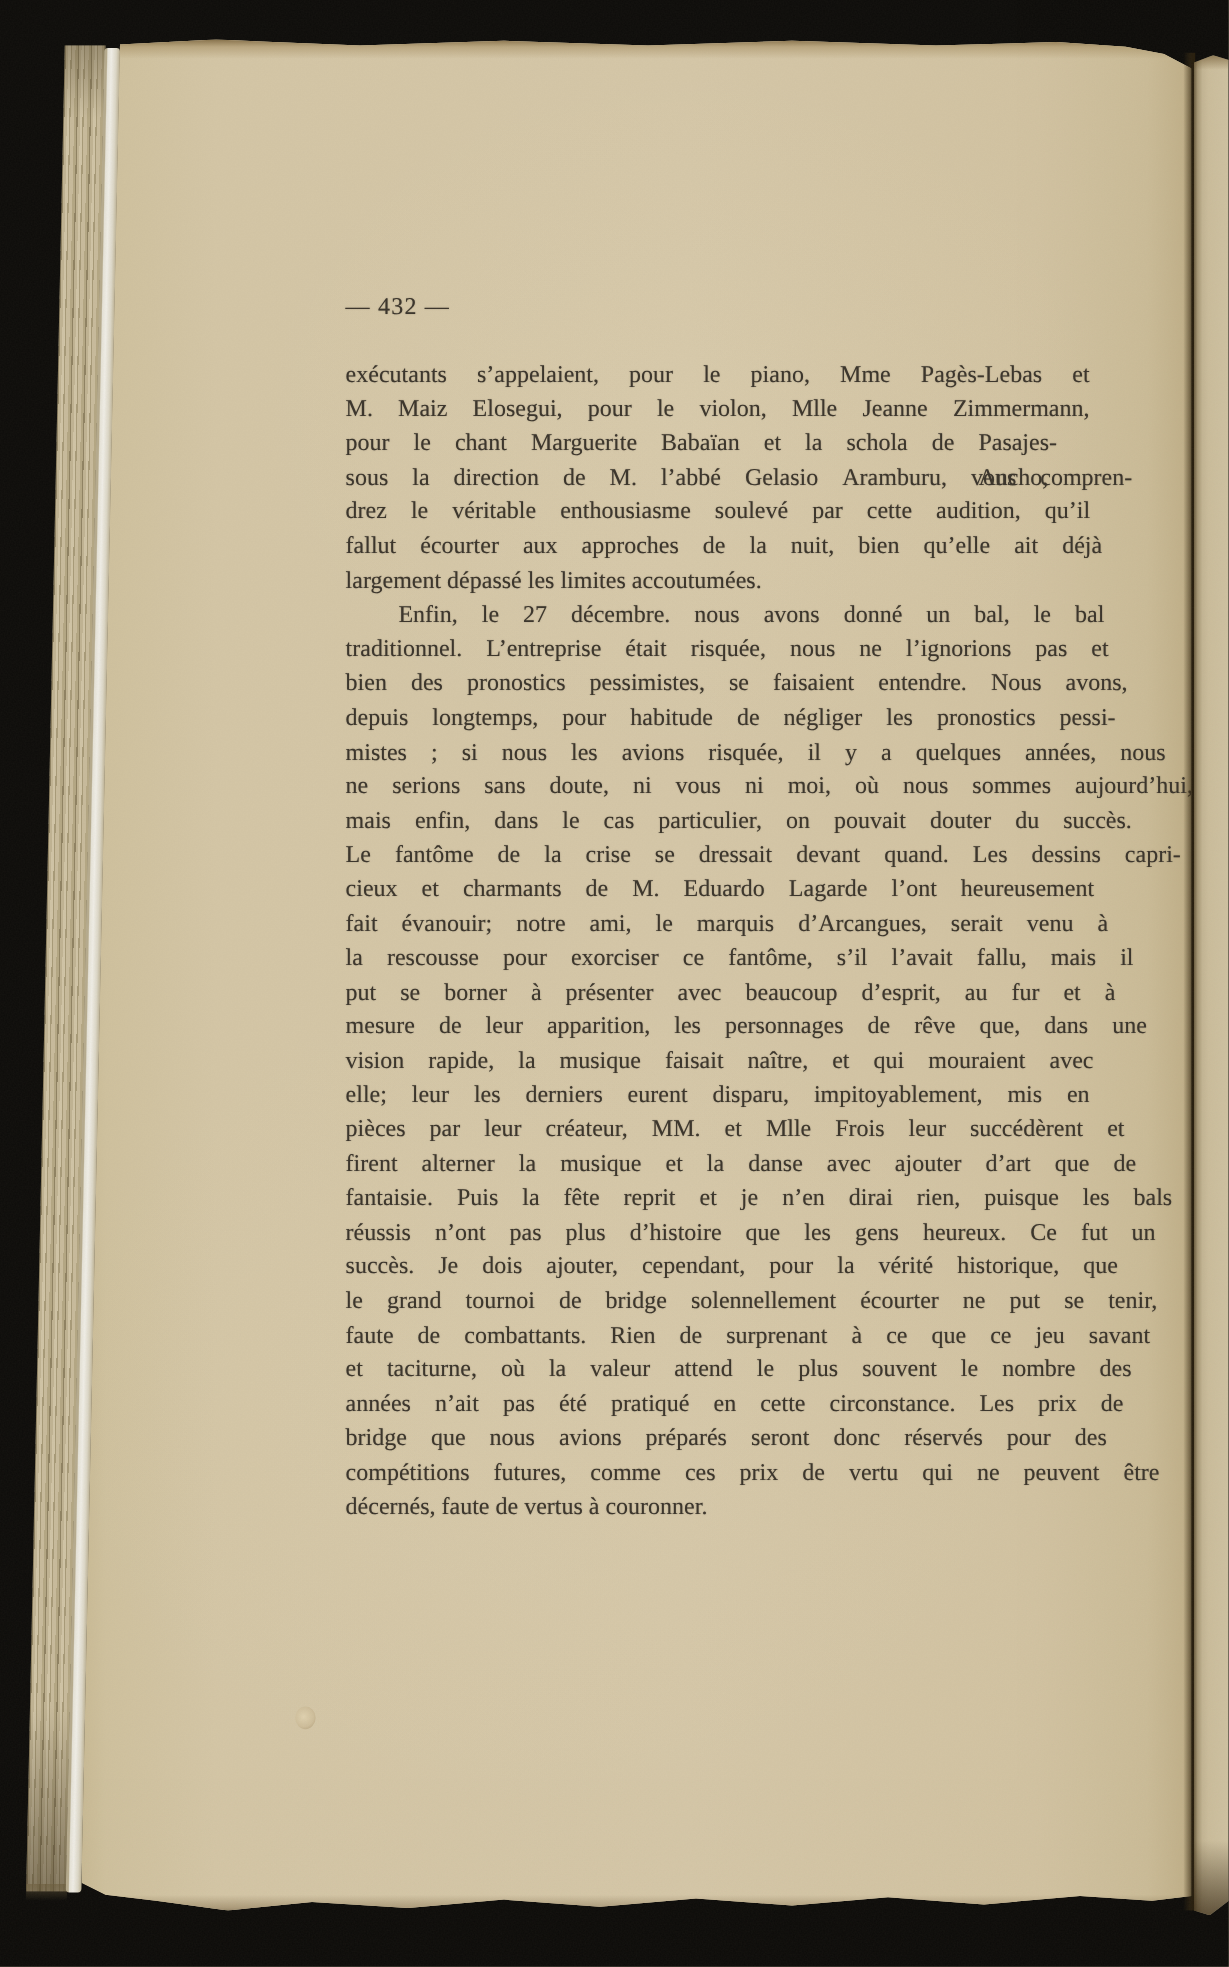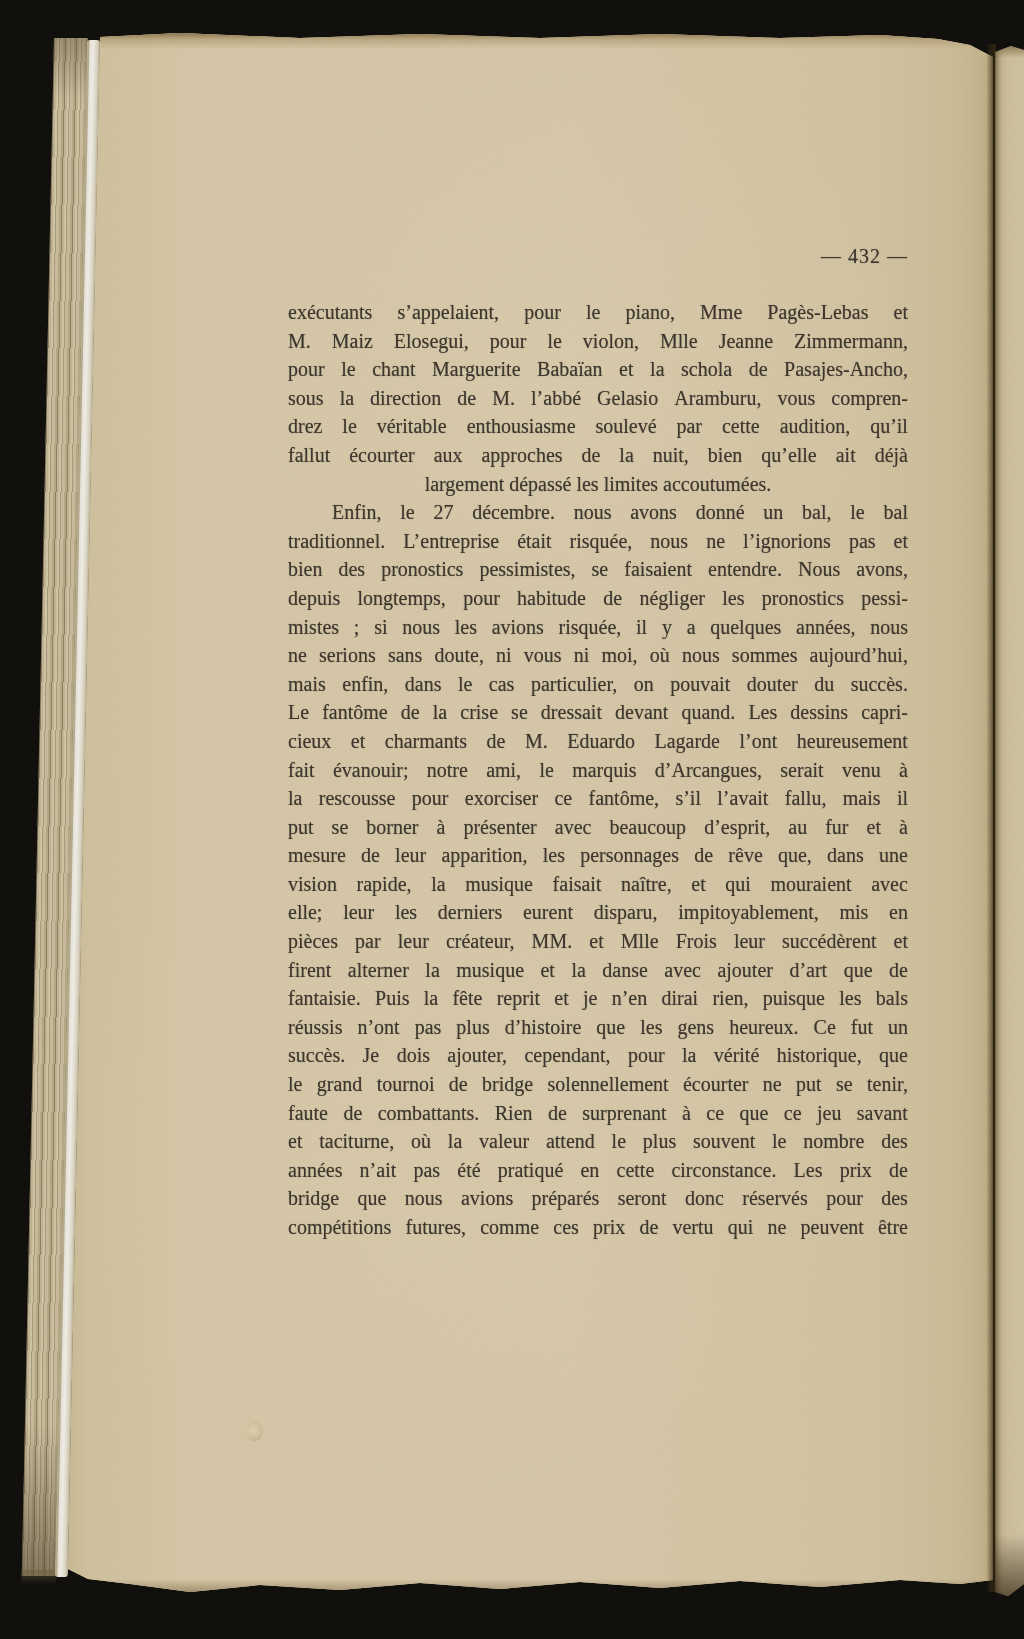--- a/index.html
+++ b/index.html
@@ -55,36 +55,36 @@
     content: ""; position: absolute; left: 0; top: 0; width: 100%; height: 18px;
     background: linear-gradient(180deg, rgba(104,80,40,0.85), rgba(148,122,74,0.40) 45%, rgba(0,0,0,0));
   }
   .page::after { 
     content: ""; position: absolute; left: 0; bottom: 0; width: 100%; height: 20px;
     background: linear-gradient(180deg, rgba(0,0,0,0), rgba(96,74,40,0.35) 55%, rgba(43,30,13,0.75));
   }
 
   .page-number {
     position: absolute; left: 228px; top: 214px; width: 620px;
-    text-align: right; font-size: 20px; color: #3a342b;
+    text-align: left; font-size: 20px; color: #3a342b;
     letter-spacing: 1px;
     text-shadow: 0 0 1px rgba(58,52,43,0.55);
   }
 
   .text-block {
     position: absolute; left: 228px; top: 267px; width: 620px;
     color: #3a342b; font-size: 20px;
     text-shadow: 0 0 1px rgba(58,52,43,0.5);
   }
   .line {
     height: 28.6px; line-height: 28.6px;
-    display: flex; justify-content: space-between;
+    display: flex; justify-content: space-between; gap: 20px;
   }
   .line.indent { padding-left: 44px; }
-  .line.last { display: block; text-align: center; }
+  .line.last { display: block; }
 
   .stain {
     position: absolute; left: 186px; top: 1391px; width: 17px; height: 19px;
     border-radius: 50%;
     background: radial-gradient(circle at 42% 45%, rgba(226,212,178,0.95), rgba(196,176,136,0.45) 58%, rgba(142,116,74,0.35) 76%, rgba(0,0,0,0) 82%);
     opacity: .85;
   }
 
   
   .gutter {
@@ -512,20 +512,21 @@
           <span>comme</span>
           <span>ces</span>
           <span>prix</span>
           <span>de</span>
           <span>vertu</span>
           <span>qui</span>
           <span>ne</span>
           <span>peuvent</span>
           <span>être</span>
         </div>
+        <div class="line last">décernés, faute de vertus à couronner.</div>
       </div>
     <div class="stain"></div>
   </div>
 
   <div class="gutter"></div>
   <div class="next-page"></div>
 
   <svg class="grain" width="1024" height="1639" xmlns="http://www.w3.org/2000/svg">
     <filter id="paperNoise">
       <feTurbulence type="fractalNoise" baseFrequency="0.8" numOctaves="2" stitchTiles="stitch"></feTurbulence>

